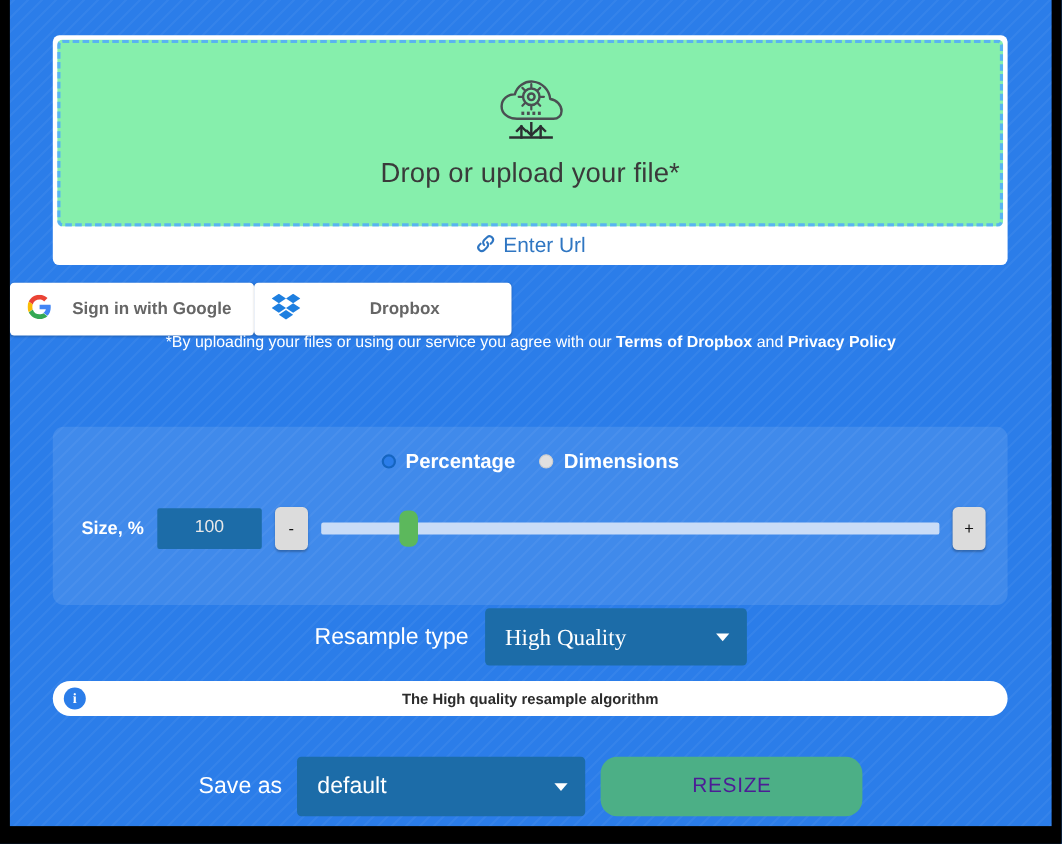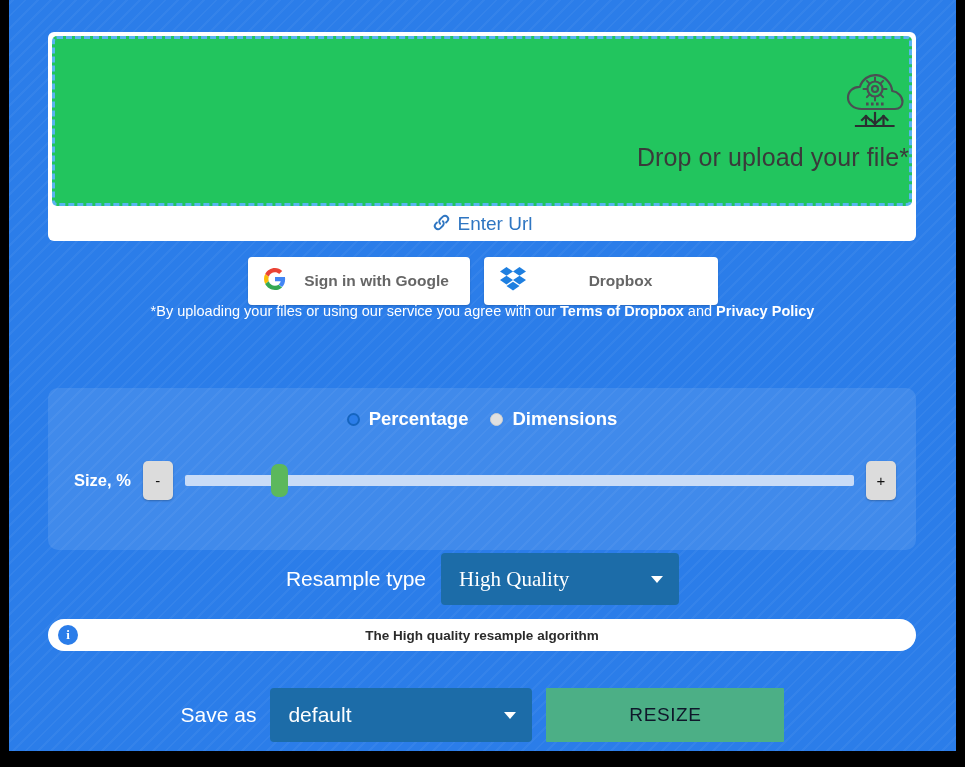--- a/index.html
+++ b/index.html
@@ -42,24 +42,24 @@
     border-radius: 6px;
   }
   .dropzone {
     position: absolute;
     left: 4px;
     top: 4px;
     right: 4px;
     height: 170px;
     border: 3px dashed #59b4f0;
     border-radius: 5px;
-    background: #22c55e;
+    background: #86efac;
     display: flex;
     flex-direction: column;
-    align-items: flex-end;
+    align-items: center;
     justify-content: center;
   }
   .cloud-icon { margin-bottom: 6px; }
   .drop-label {
     font-size: 25px;
     color: #3a3a3a;
     font-weight: 400;
     letter-spacing: 0.1px;
   }
   .enter-url-row {
@@ -79,22 +79,21 @@
     font-size: 19px;
     color: #2f76c2;
   }
 
   
   .providers {
     position: absolute;
     top: 257px;
     left: 0; right: 0;
     display: flex;
-    justify-content: center;
-    gap: 14px;
+    justify-content: flex-start;
   }
   .provider-btn {
     background: #ffffff;
     border-radius: 4px;
     height: 48px;
     display: flex;
     align-items: center;
     padding: 0 16px;
     gap: 14px;
     cursor: pointer;
@@ -312,22 +311,22 @@
   .select-saveas {
     width: 262px;
     height: 54px;
     padding: 0 16px 0 18px;
   }
   .resize-btn {
     width: 238px;
     height: 54px;
     background: #4caf86;
     border: none;
-    border-radius: 1px;
-    color: #0f172a;
+    border-radius: 15px;
+    color: #4c1d95;
     font-size: 19px;
     letter-spacing: 0.6px;
     cursor: pointer;
     font-family: "Liberation Sans", sans-serif;
   }
 </style>
 </head>
 <body>
 
 <div class="page-frame">
@@ -422,20 +421,21 @@
         <span class="mode-label">Percentage</span>
       </div>
       <div class="mode-opt">
         <span class="radio off"></span>
         <span class="mode-label">Dimensions</span>
       </div>
     </div>
 
     <div class="size-row">
       <span class="size-caption">Size, %</span>
+      <input class="size-value" type="text" value="100" style="">
       <button class="step-btn">-</button>
       <div class="slider-track">
         <div class="slider-thumb" id="slider-thumb" style="left: calc(14% - 8px);"></div>
       </div>
       <button class="step-btn">+</button>
     </div>
   </div>
 
   <div class="resample-row">
     <span class="resample-caption">Resample type</span>

